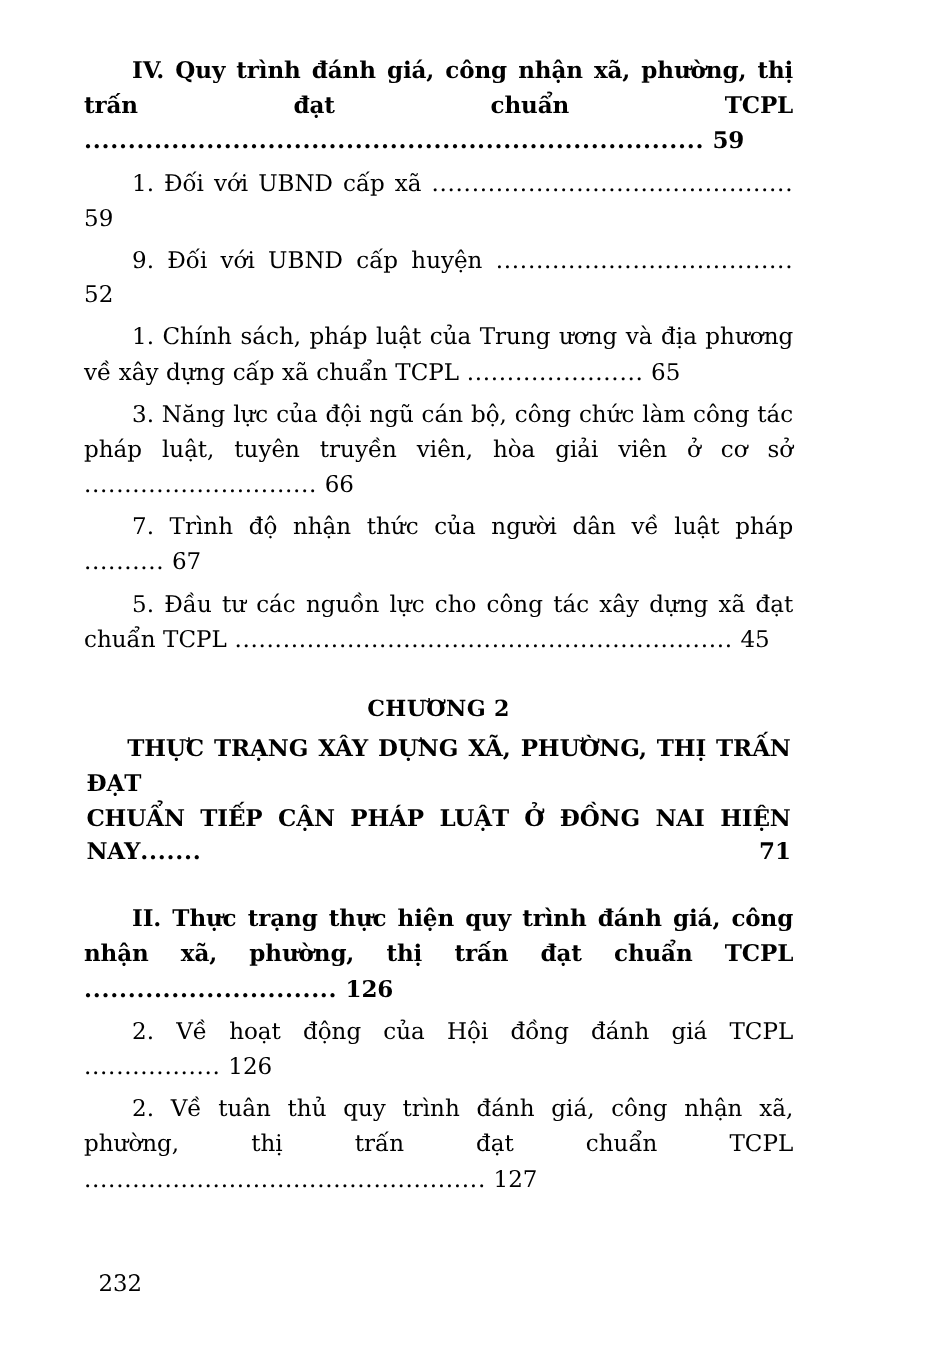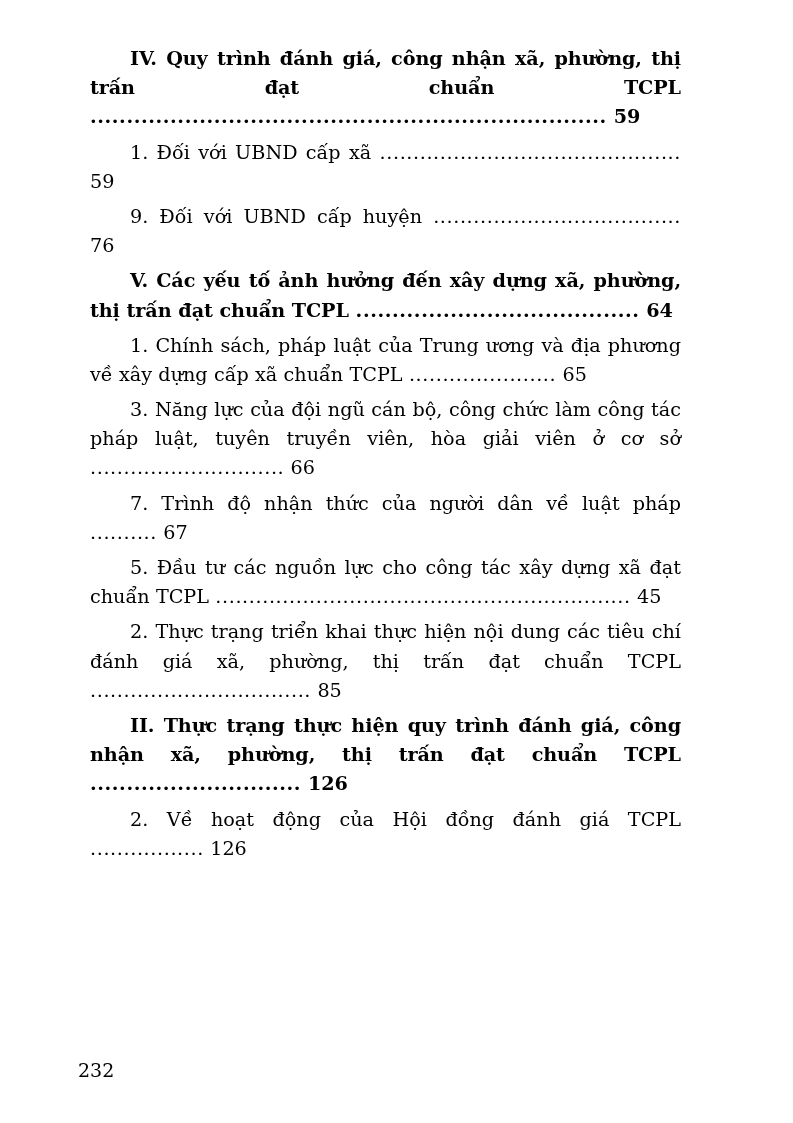--- a/index.html
+++ b/index.html
@@ -16,21 +16,20 @@
     overflow: hidden;
   }
   .page {
     position: absolute;
     left: 0;
     top: 0;
     width: 717px;
     height: 1123px;
     box-sizing: border-box;
     padding: 44px 56px 40px 70px;
-    margin-left: 20px;
   }
   .toc {
     width: 100%;
   }
   .entry {
     font-size: 19.2px;
     line-height: 1.52;
     margin-bottom: 6px;
     text-align: justify;
     text-justify: inter-word;
@@ -72,21 +71,21 @@
   }
   .chapter-sub .line-indent {
     display: inline-block;
     width: 34px;
   }
   .gap-before {
     margin-top: 26px;
   }
   .folio {
     position: absolute;
-    left: 58px;
+    left: 82px;
     bottom: 42px;
     font-size: 19px;
     font-family: "DejaVu Serif", serif;
   }
 </style>
 </head>
 <body>
 
 <div class="page">
   <div class="toc">
@@ -99,28 +98,23 @@
 
     <div class="entry">
       <span class="first-line-indent"></span><span>1. Đối với UBND cấp xã</span>
       <span class="leader">.............................................</span>
       <span class="pagenum">59</span>
     </div>
 
     <div class="entry">
       <span class="first-line-indent"></span><span>9. Đối với UBND cấp huyện</span>
       <span class="leader">.....................................</span>
-      <span class="pagenum">76</span>
+      <span class="pagenum">52</span>
     </div>
 
-    <div class="entry bold">
-      <span class="first-line-indent"></span><span>V. Các yếu tố ảnh hưởng đến xây dựng xã, phường, thị trấn đạt chuẩn TCPL</span>
-      <span class="leader">.......................................</span>
-      <span class="pagenum">64</span>
-    </div>
 
     <div class="entry">
       <span class="first-line-indent"></span><span>1. Chính sách, pháp luật của Trung ương và địa phương về xây dựng cấp xã chuẩn TCPL</span>
       <span class="leader">......................</span>
       <span class="pagenum">65</span>
     </div>
 
     <div class="entry">
       <span class="first-line-indent"></span><span>3. Năng lực của đội ngũ cán bộ, công chức làm công tác pháp luật, tuyên truyền viên, hòa giải viên ở cơ sở</span>
       <span class="leader">.............................</span>
@@ -133,38 +127,48 @@
       <span class="pagenum">67</span>
     </div>
 
 
     <div class="entry">
       <span class="first-line-indent"></span><span>5. Đầu tư các nguồn lực cho công tác xây dựng xã đạt chuẩn TCPL</span>
       <span class="leader">..............................................................</span>
       <span class="pagenum">45</span>
     </div>
 
+    <div class="chapter-block">
+      <div class="chapter-title">CHƯƠNG 2</div>
+      <div class="chapter-sub">
+        <span class="line-indent"></span><span>THỰC TRẠNG XÂY DỰNG XÃ, PHƯỜNG, THỊ TRẤN ĐẠT</span>
+      </div>
+      <div class="chapter-sub" style="text-align-last: justify;">
+        <span>CHUẨN TIẾP CẬN PHÁP LUẬT Ở ĐỒNG NAI HIỆN NAY</span><span class="leader">.......</span>
+        <span class="pagenum">71</span>
+      </div>
+    </div>
 
 
 
-    <div class="entry">
-      <span class="first-line-indent"></span><span>2. Thực trạng triển khai thực hiện nội dung các tiêu chí đánh giá xã, phường, thị trấn đạt chuẩn TCPL</span>
-      <span class="leader">.................................</span>
-      <span class="pagenum">85</span>
-    </div>
 
     <div class="entry bold">
       <span class="first-line-indent"></span><span>II. Thực trạng thực hiện quy trình đánh giá, công nhận xã, phường, thị trấn đạt chuẩn TCPL</span>
       <span class="leader">.............................</span>
       <span class="pagenum">126</span>
     </div>
 
     <div class="entry">
       <span class="first-line-indent"></span><span>2. Về hoạt động của Hội đồng đánh giá TCPL</span>
       <span class="leader">.................</span>
       <span class="pagenum">126</span>
     </div>
 
+    <div class="entry">
+      <span class="first-line-indent"></span><span>2. Về tuân thủ quy trình đánh giá, công nhận xã, phường, thị trấn đạt chuẩn TCPL</span>
+      <span class="leader">..................................................</span>
+      <span class="pagenum">127</span>
+    </div>
 
   </div>
 
   <div class="folio">232</div>
 </div>
 
 </body></html>

